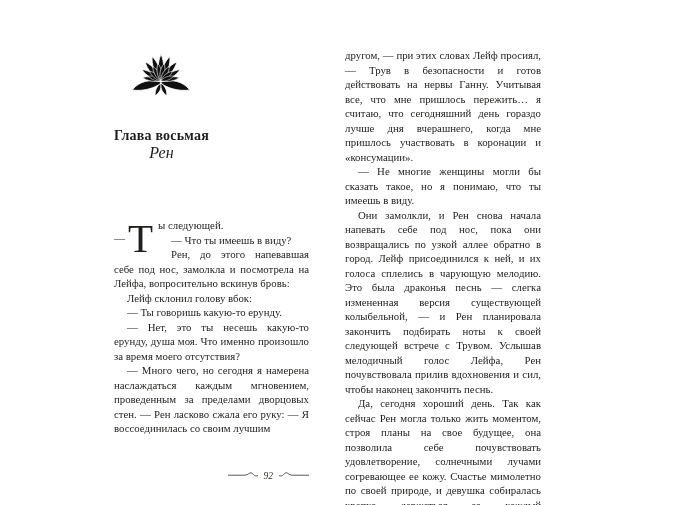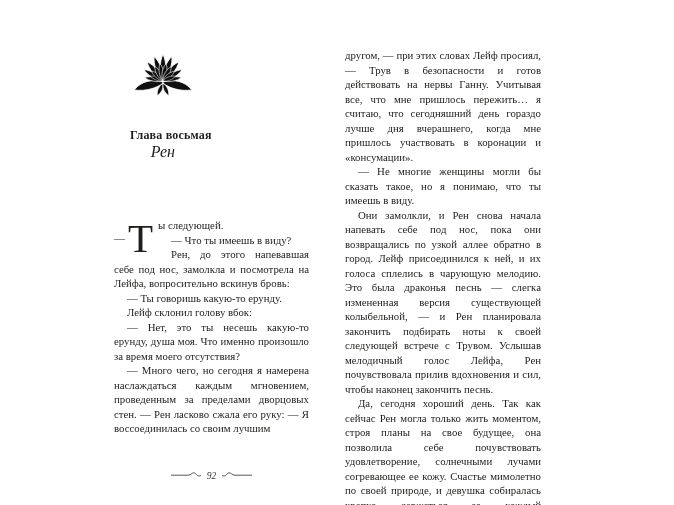--- a/index.html
+++ b/index.html
@@ -27,22 +27,22 @@
     top: 44px;
     left: 0;
     text-align: left;
   }
   .chapter-head-inner {
     display: inline-block;
     text-align: center;
   }
   .ornament { display: block; margin: 0 auto 2px auto; }
   .chapter-title {
-    margin: 26px 0 0 16px;
-    font-size: 12px;
+    margin: 26px 0 0 0;
+    font-size: 14px;
     font-weight: bold;
     white-space: nowrap;
     letter-spacing: 0.2px;
   }
   .chapter-subtitle {
     margin-top: 0;
     font-size: 16px;
     font-style: italic;
   }
 
@@ -91,21 +91,21 @@
   }
 
   
   .folio {
     position: absolute;
     top: 471px;
     left: 0;
     width: 100%;
     display: flex;
     align-items: center;
-    justify-content: center;
+    justify-content: flex-end;
     gap: 6px;
     font-size: 9.5px;
     color: #33332f;
     font-style: italic;
   }
   .flourish { color: #44443f; display: block; }
   .flourish.mirror { transform: scaleX(-1); }
 </style>
 </head>
 <body>
@@ -153,22 +153,22 @@
       </div>
     </div>
 
     <div class="body-text">
       <p class="para opening"><span class="dropgroup">
             <span class="open-dash">—</span>
             <span class="dropcap">Т</span>
           </span><span>ы следующей.</span></p>
       <p class="para">— Что ты имеешь в виду?</p>
       <p class="para">Рен, до этого напевавшая себе под нос, замолкла и посмотрела на Лейфа, вопросительно вскинув бровь:</p>
+      <p class="para">Лейф склонил голову вбок:</p>
       <p class="para">— Ты говоришь какую-то ерунду.</p>
-      <p class="para">Лейф склонил голову вбок:</p>
       <p class="para">— Нет, это ты несешь какую-то ерунду, душа моя. Что именно произошло за время моего отсутствия?</p>
       <p class="para">— Много чего, но сегодня я намерена наслаждаться каждым мгновением, проведенным за пределами дворцовых стен. — Рен ласково сжала его руку: — Я воссоединилась со своим лучшим</p>
     </div>
 
     <div class="folio">
       <span class="flourish">
         <svg width="30" height="8" viewBox="0 0 30 8">
             <path d="M0 4.2 H17 C20 4.2 20.5 1.8 23 1.8 C25.5 1.8 25 6.4 30 4.6" fill="none" stroke="currentColor" stroke-width="0.9" stroke-linecap="round"></path>
           </svg>
       </span>

